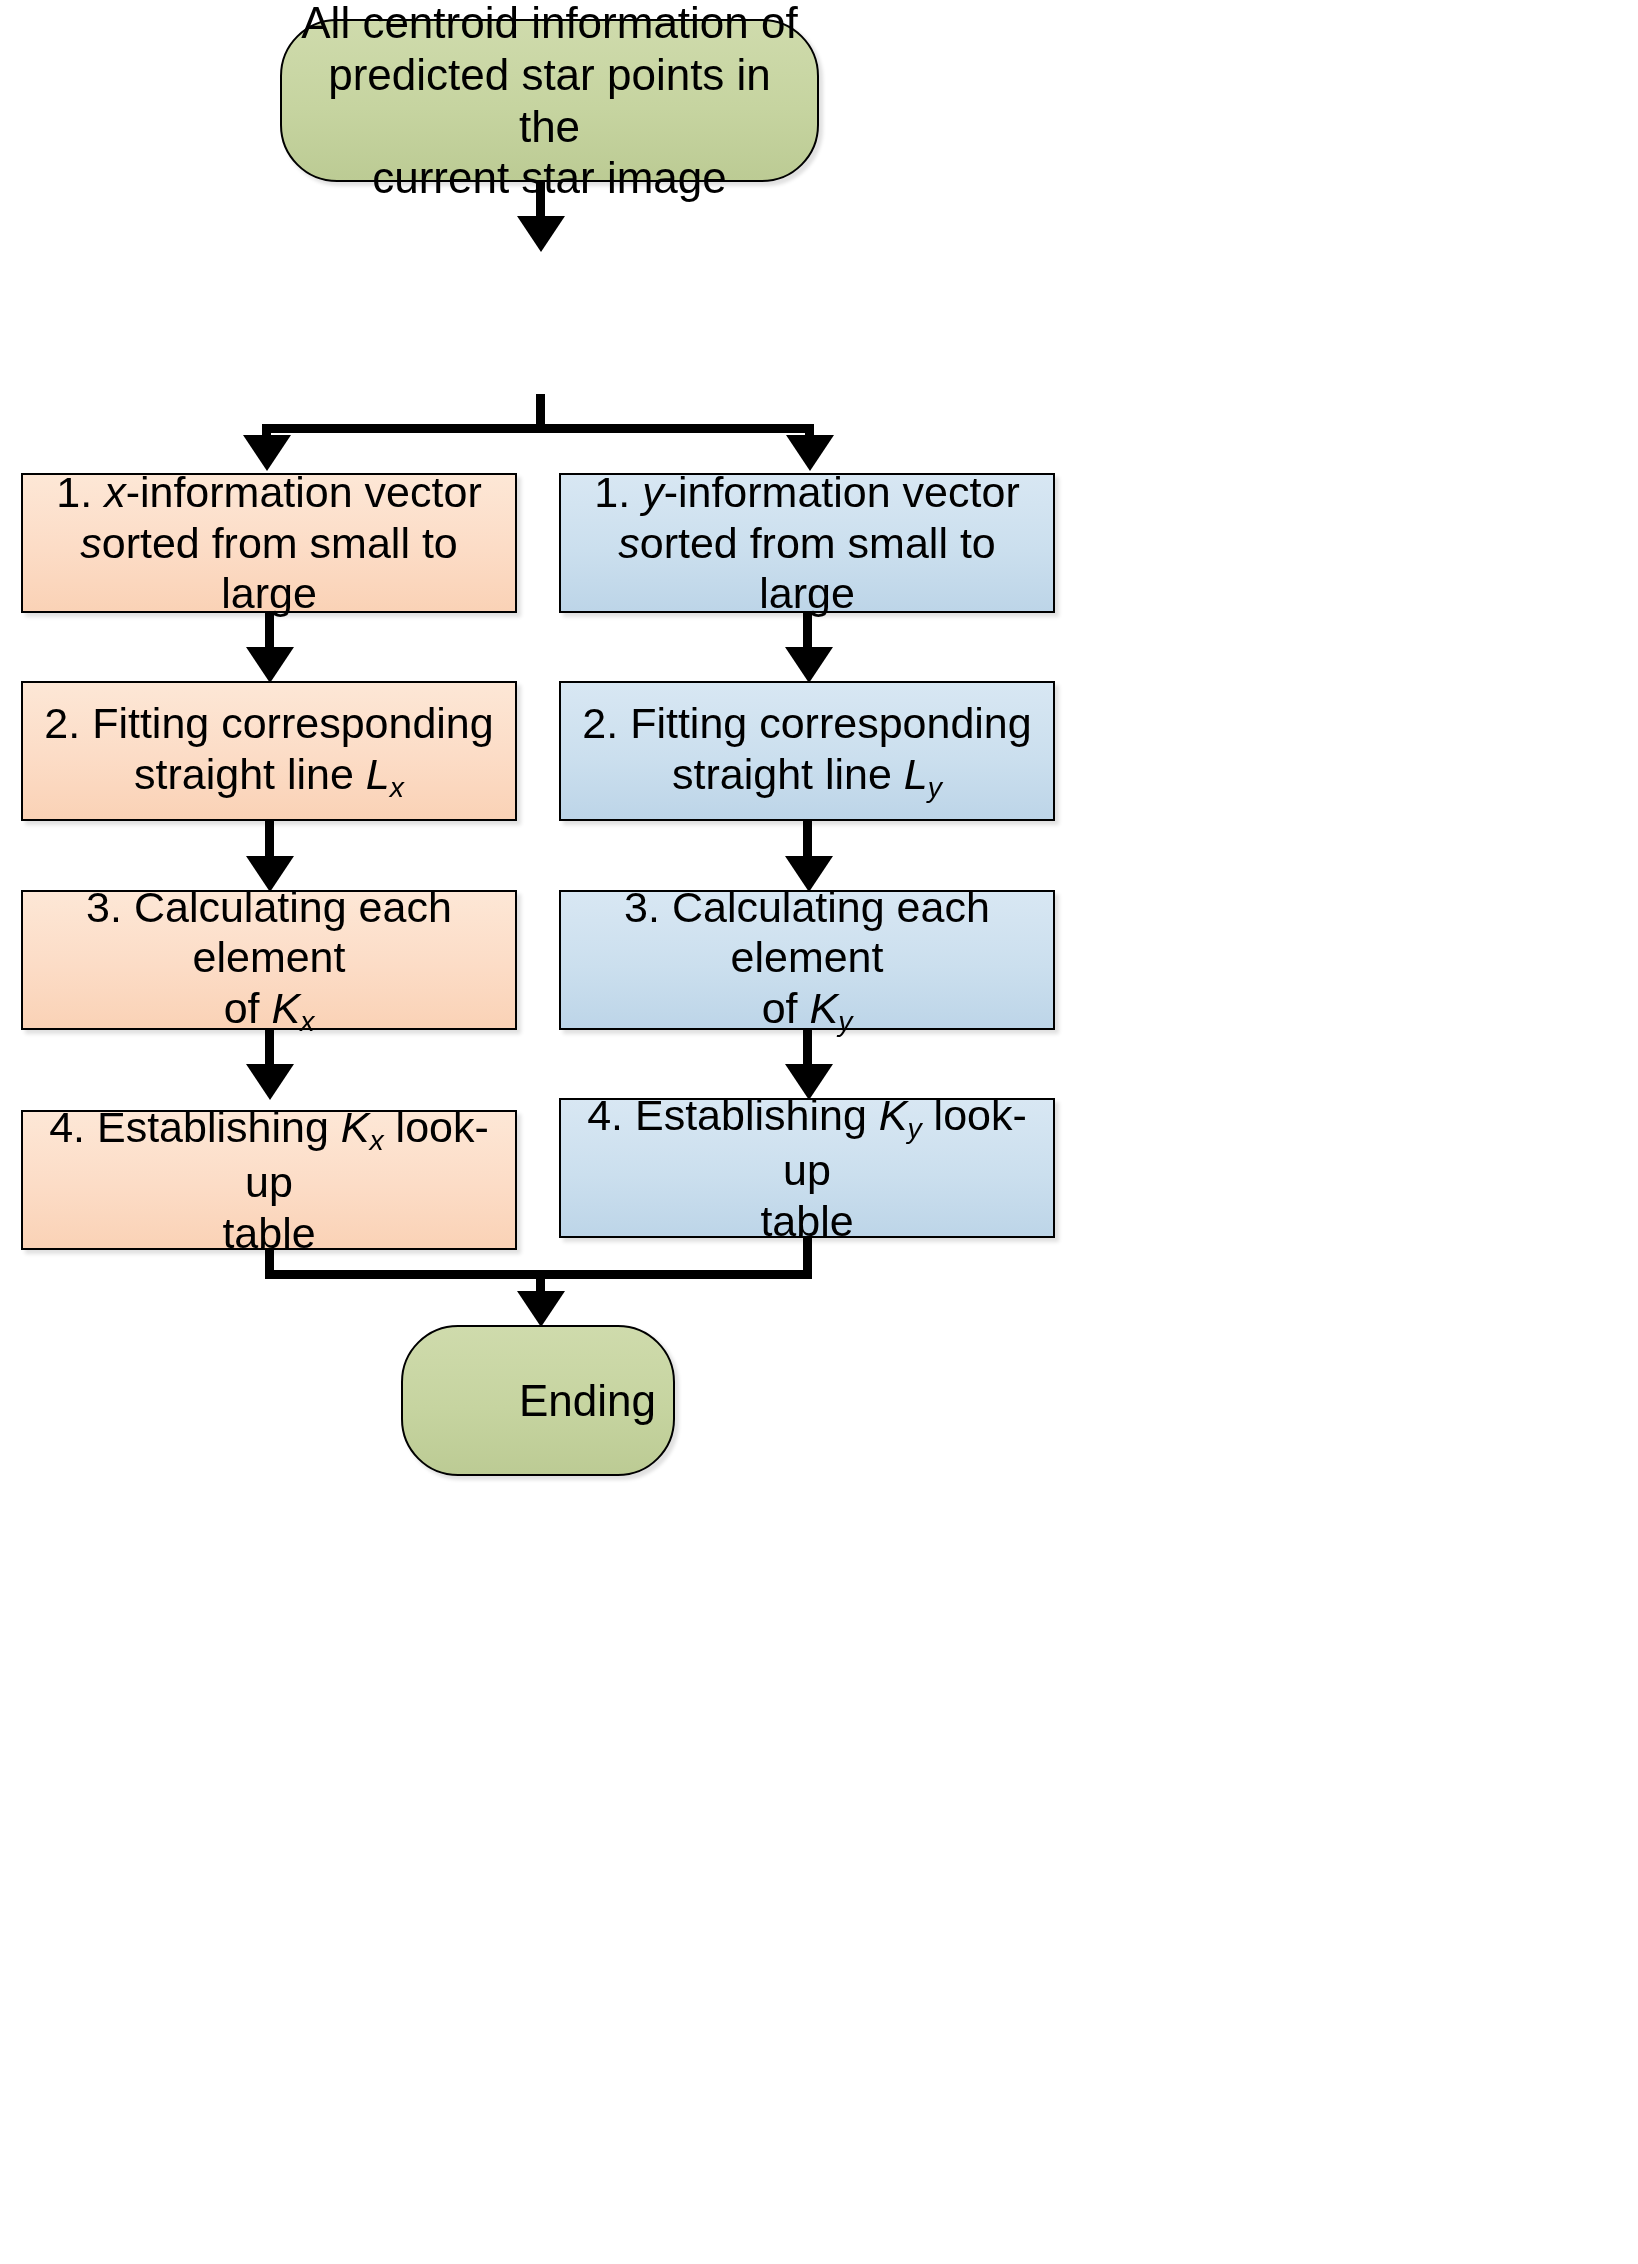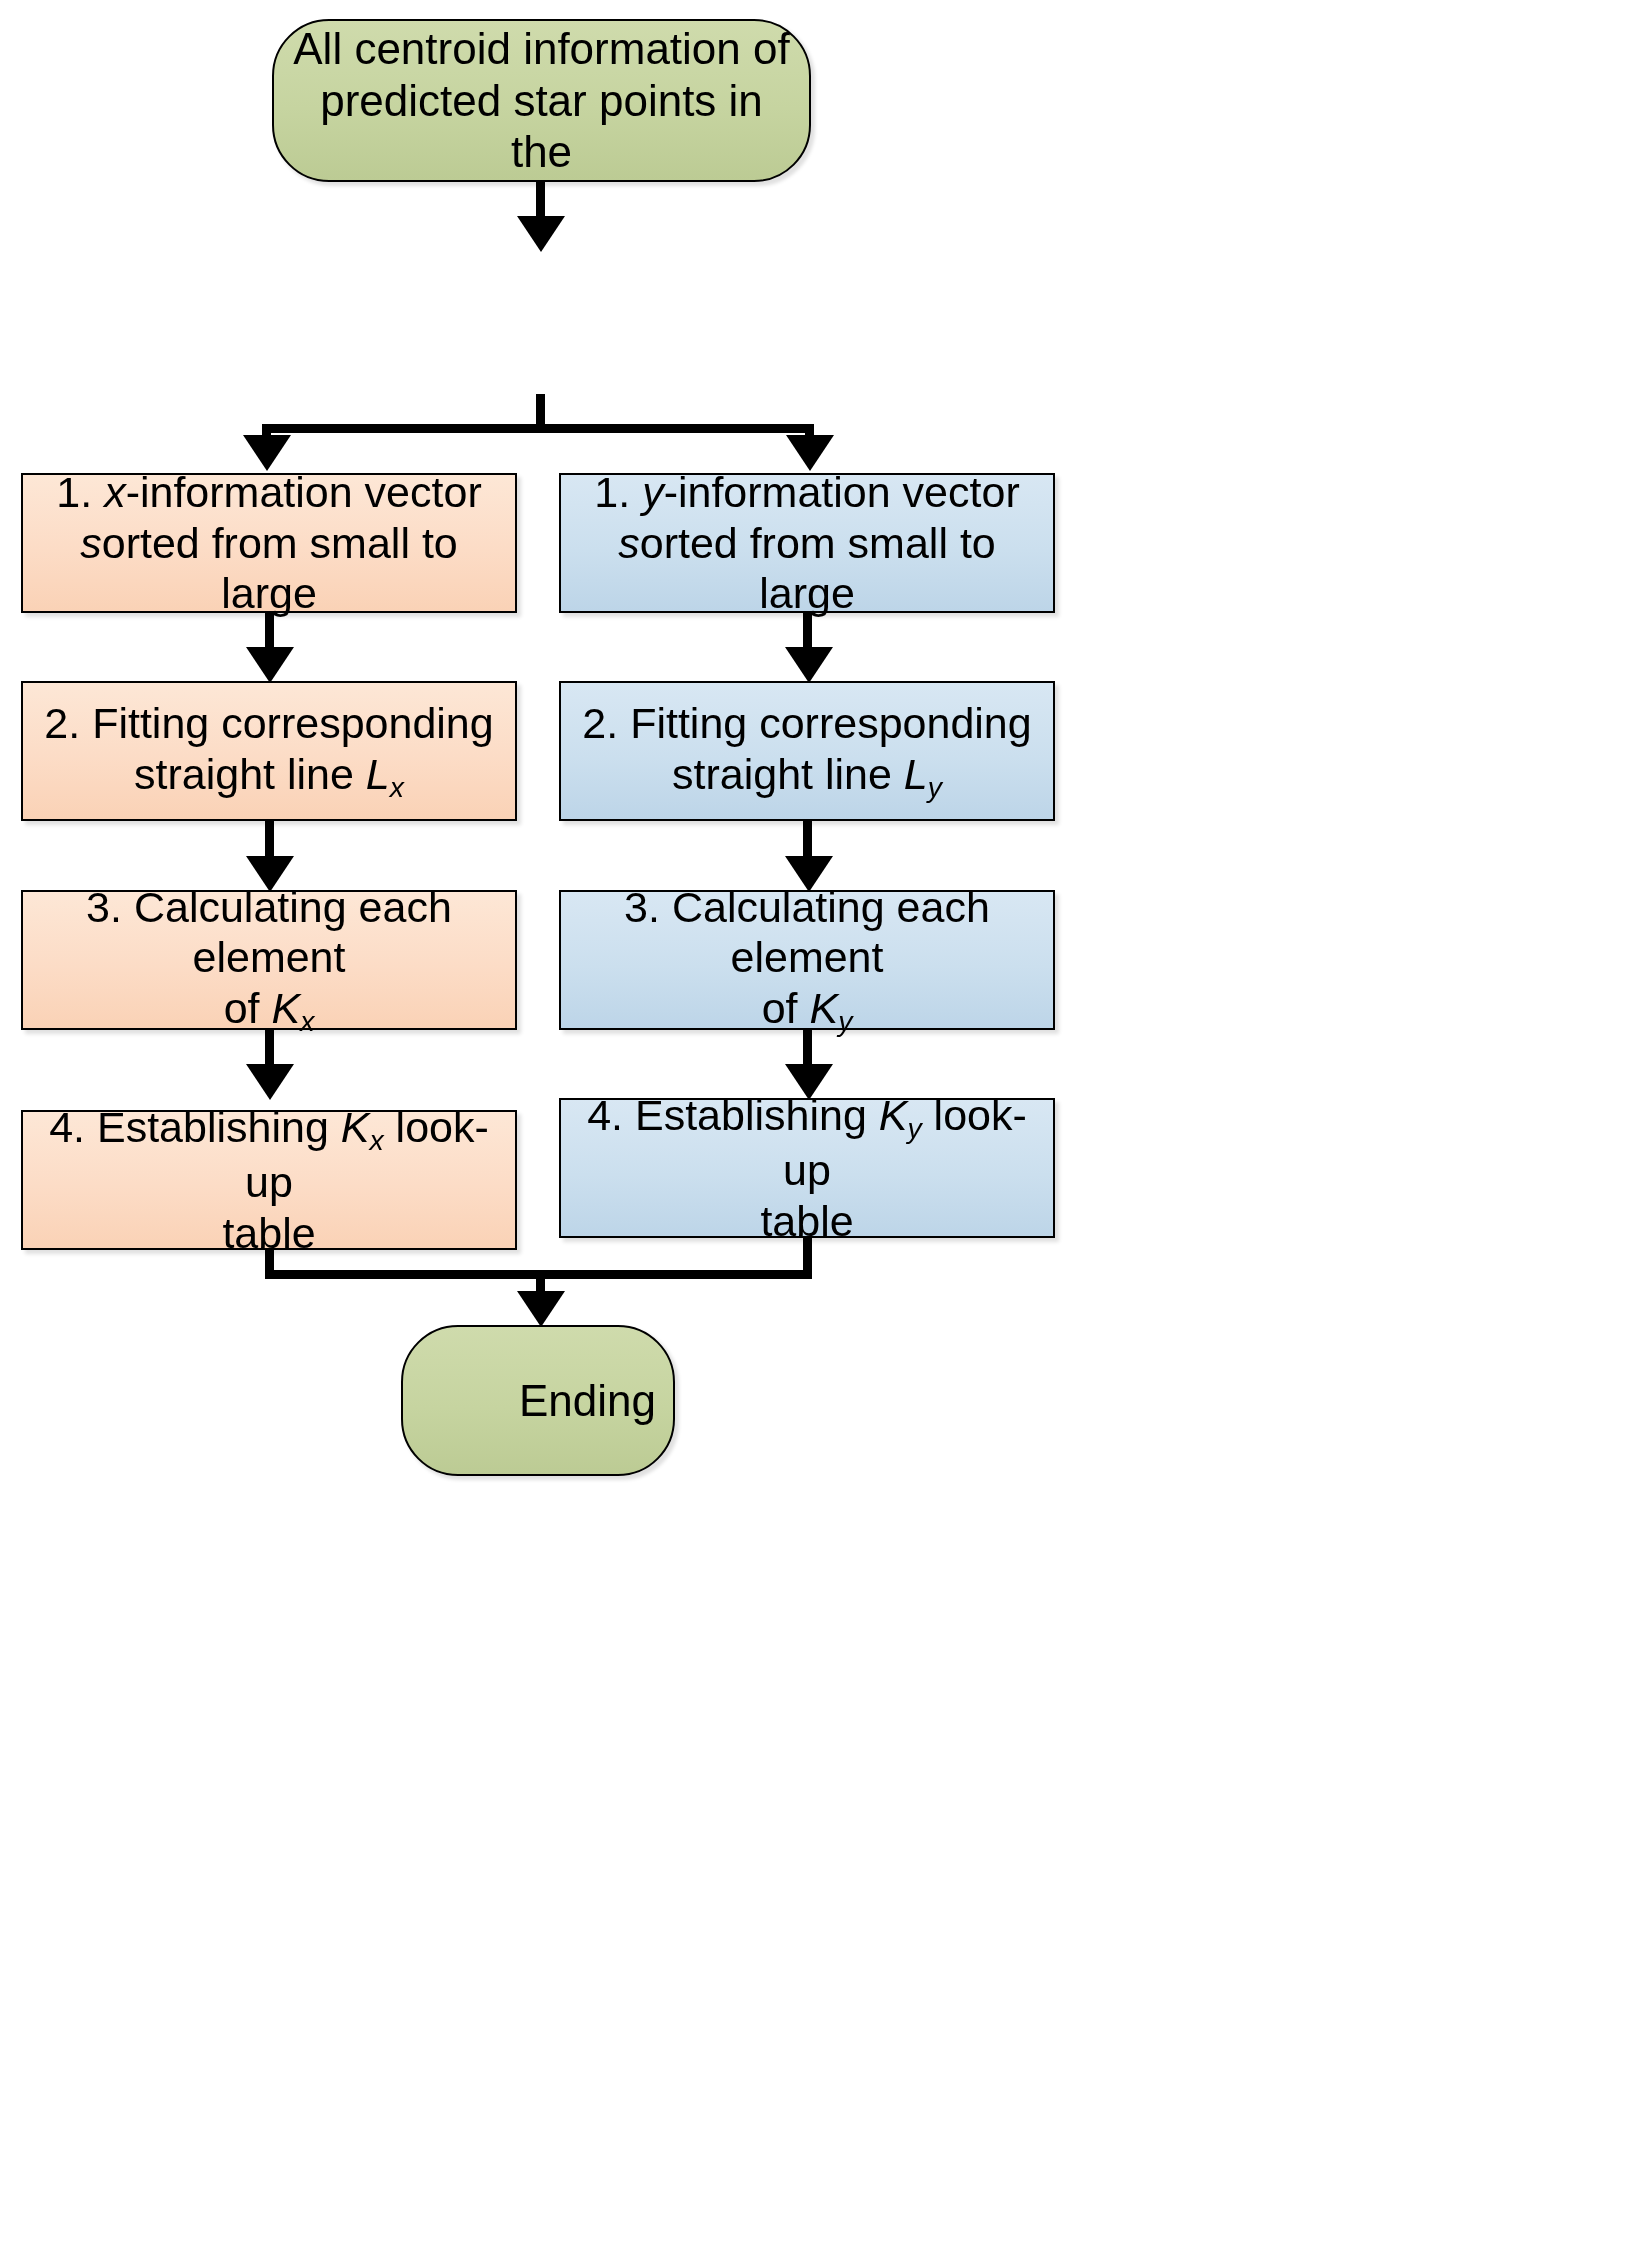--- a/index.html
+++ b/index.html
@@ -32,21 +32,21 @@
     background:linear-gradient(180deg,#eef2e4 0%,#e8eedd 55%,#dfe7cf 100%);
   }
   .peach{
     background:linear-gradient(180deg,#fde7d6 0%,#fcdcc6 55%,#fad2b6 100%);
   }
   .blue{
     background:linear-gradient(180deg,#d8e7f3 0%,#cbdfee 55%,#bdd5e8 100%);
   }
 
   
-  .fs-start{font-size:44px;}
+  .fs-start{font-size:44px;margin-left:8px;}
   .fs-box{font-size:43px;}
   .fs-end{font-size:44px;justify-content:flex-end;}
 
   i.v{font-style:italic;}
   .sub{font-size:0.66em;vertical-align:-0.28em;font-style:italic;}
   .itl{font-style:italic;}
 
   
   .vline{position:absolute;background:#000;width:8.5px;z-index:2;}
   .hline{position:absolute;background:#000;height:8.5px;z-index:2;}
@@ -60,20 +60,21 @@
 </style>
 </head>
 <body>
 
 <div id="stage">
 
   <div class="node terminator fs-start" style="left:272px;top:19px;width:539px;height:163px;">
     <span class="txt">
       <span>All centroid information of</span><br>
       <span>predicted star points  in the</span><br>
+      <span>current star image</span>
     </span>
   </div>
 
   <div class="vline" style="left:536px;top:182px;height:59px;"></div>
   <div class="arrowhead" style="left:517px;top:216px;"></div>
 
 
   <div class="vline" style="left:536px;top:394px;height:36px;"></div>
   <div class="hline" style="left:262px;top:424px;width:552px;"></div>
   <div class="vline" style="left:262px;top:424px;height:34px;"></div>

